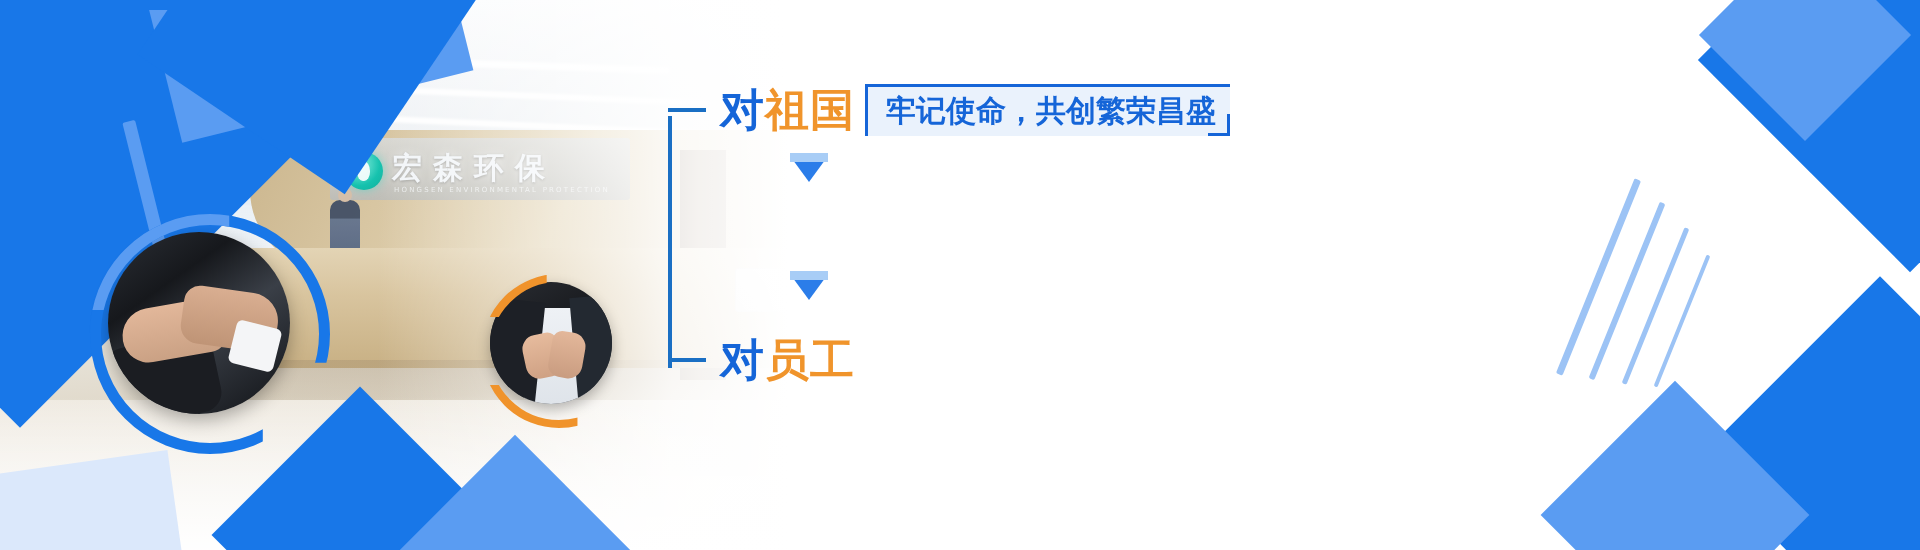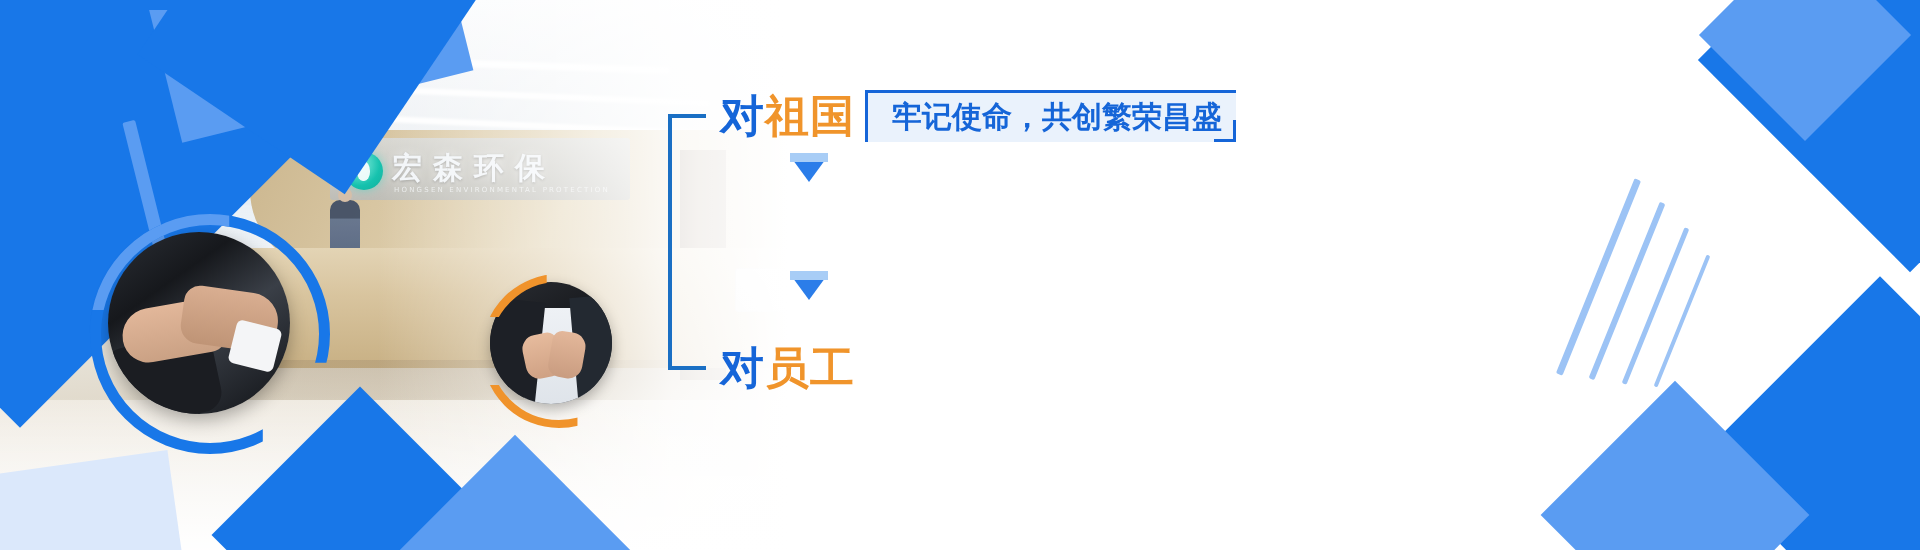--- a/index.html
+++ b/index.html
@@ -258,37 +258,37 @@
   
   .values{
     position:absolute;left:668px;top:82px;width:700px;height:320px;
   }
   .spine{
     position:absolute;left:0;top:34px;width:4px;height:252px;background:#1a6fc4;
   }
   .row{
     position:absolute;left:0;display:flex;align-items:center;height:56px;
   }
-  .row-1{top:6px;}
+  .row-1{top:0;}
   .row-2{top:124px;}
-  .row-3{top:258px;}
+  .row-3{top:250px;}
   .tick{
     width:38px;height:4px;background:#1a6fc4;flex:0 0 auto;
   }
   .label{
     font-size:44px;font-weight:700;letter-spacing:1px;white-space:nowrap;
     margin-left:14px;line-height:1;
     font-family:"DejaVu Sans","Liberation Sans",sans-serif;
   }
   .label .pre{color:#1565d8;}
   .label .key{color:#f0942b;}
   .slogan{
     margin-left:10px;white-space:nowrap;
     font-size:30px;font-weight:700;color:#1565d8;line-height:1;
-    padding:9px 14px 10px 24px;
+    padding:9px 14px 10px 18px;
     background:#eaf2fc;
     border-top:3px solid #1565d8;
     border-left:3px solid #1565d8;
     position:relative;
     font-family:"DejaVu Sans","Liberation Sans",sans-serif;
   }
   .slogan:after{
     content:"";position:absolute;right:0;bottom:0;width:3px;height:22px;background:#1565d8;
   }
   .slogan:before{

